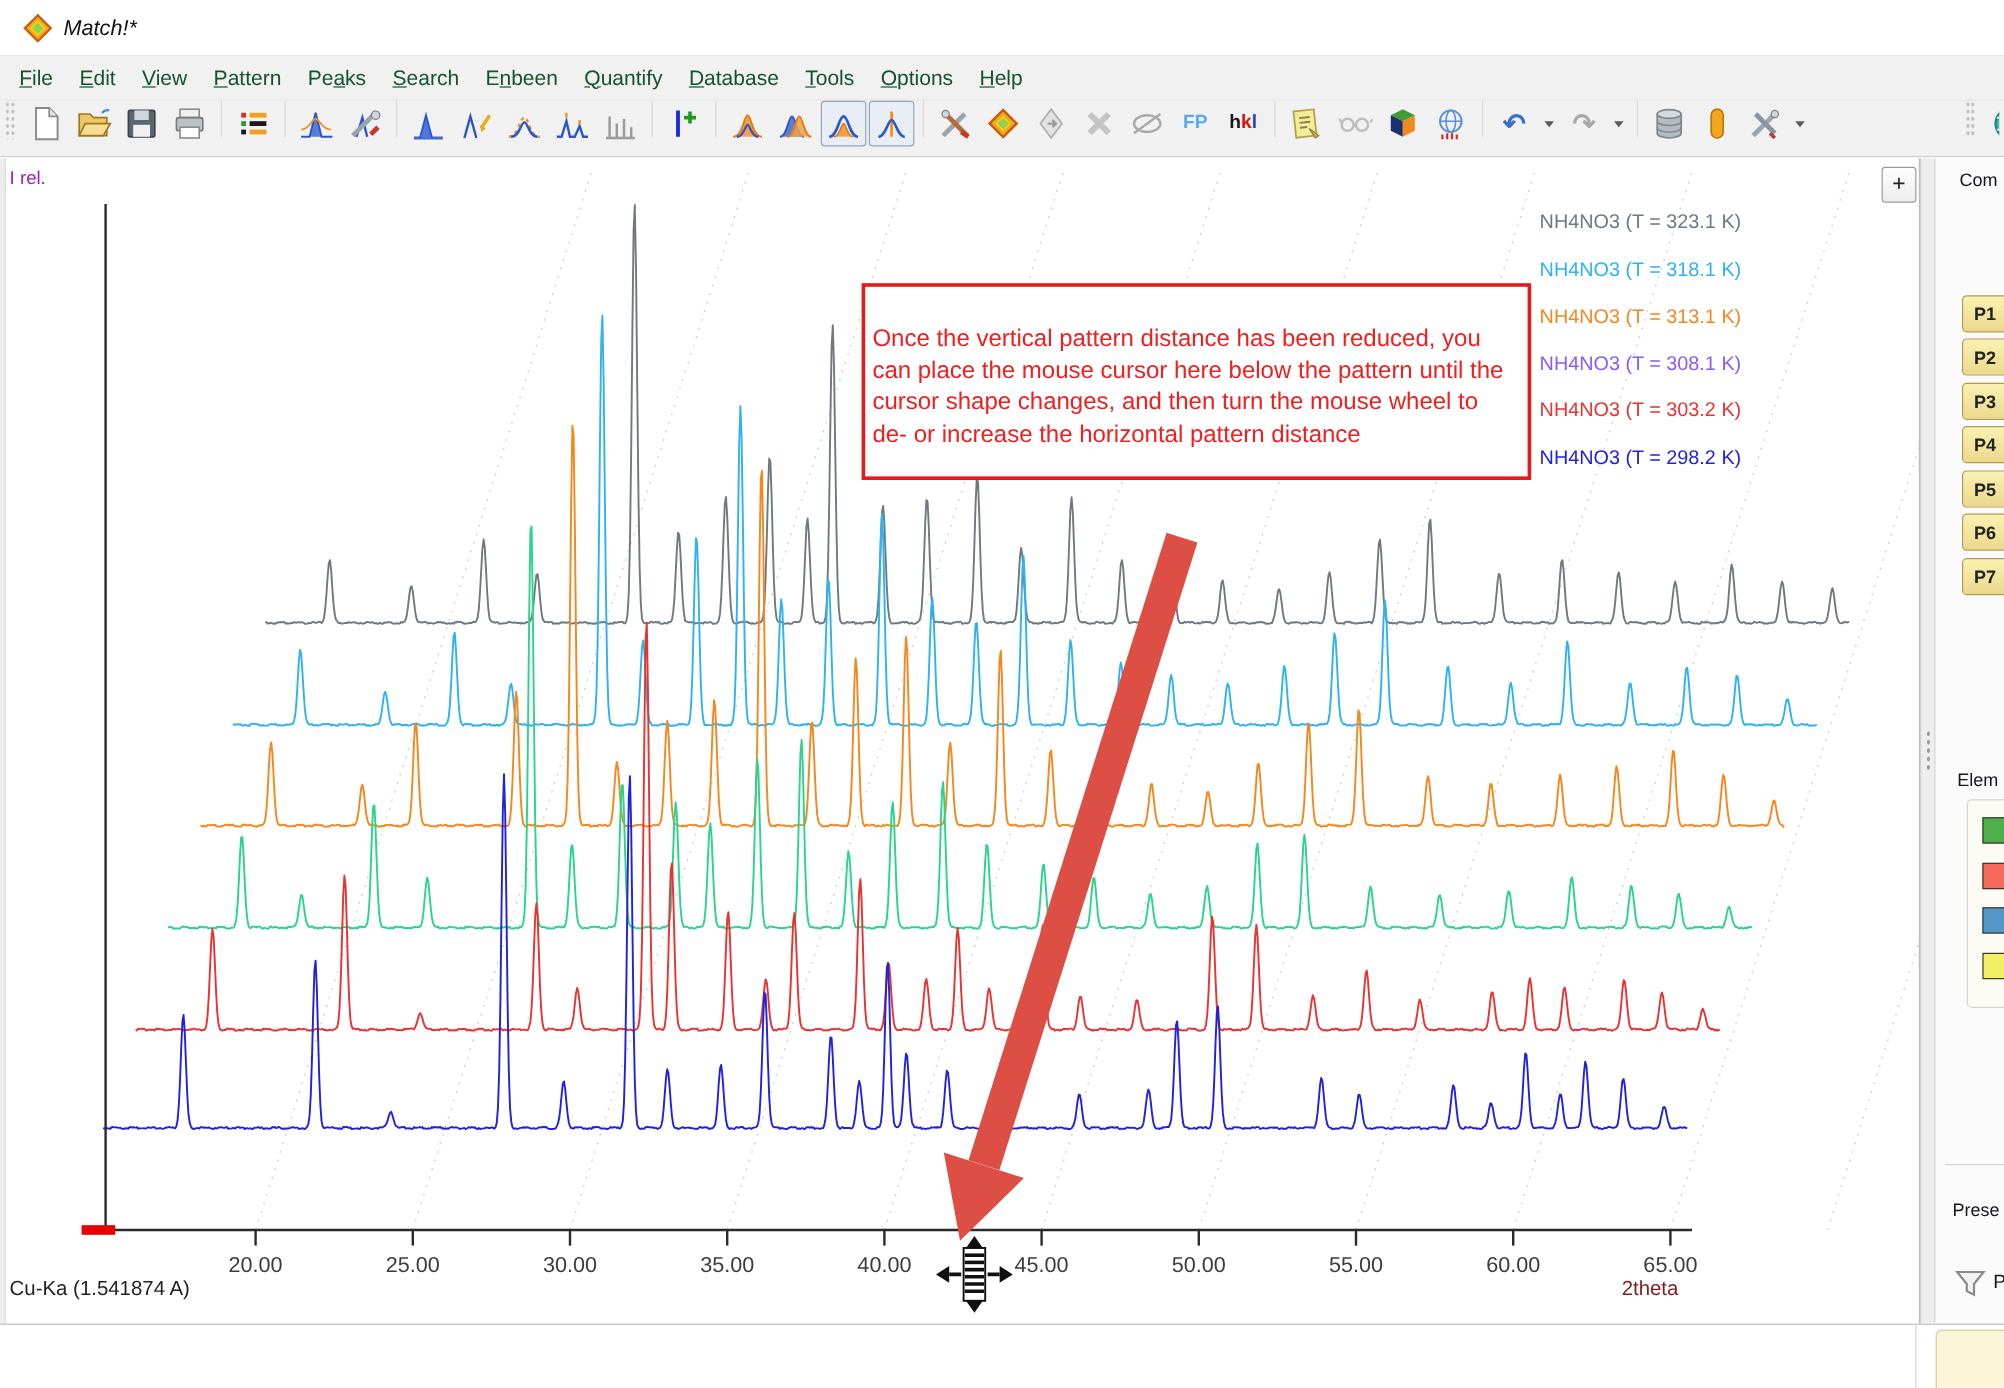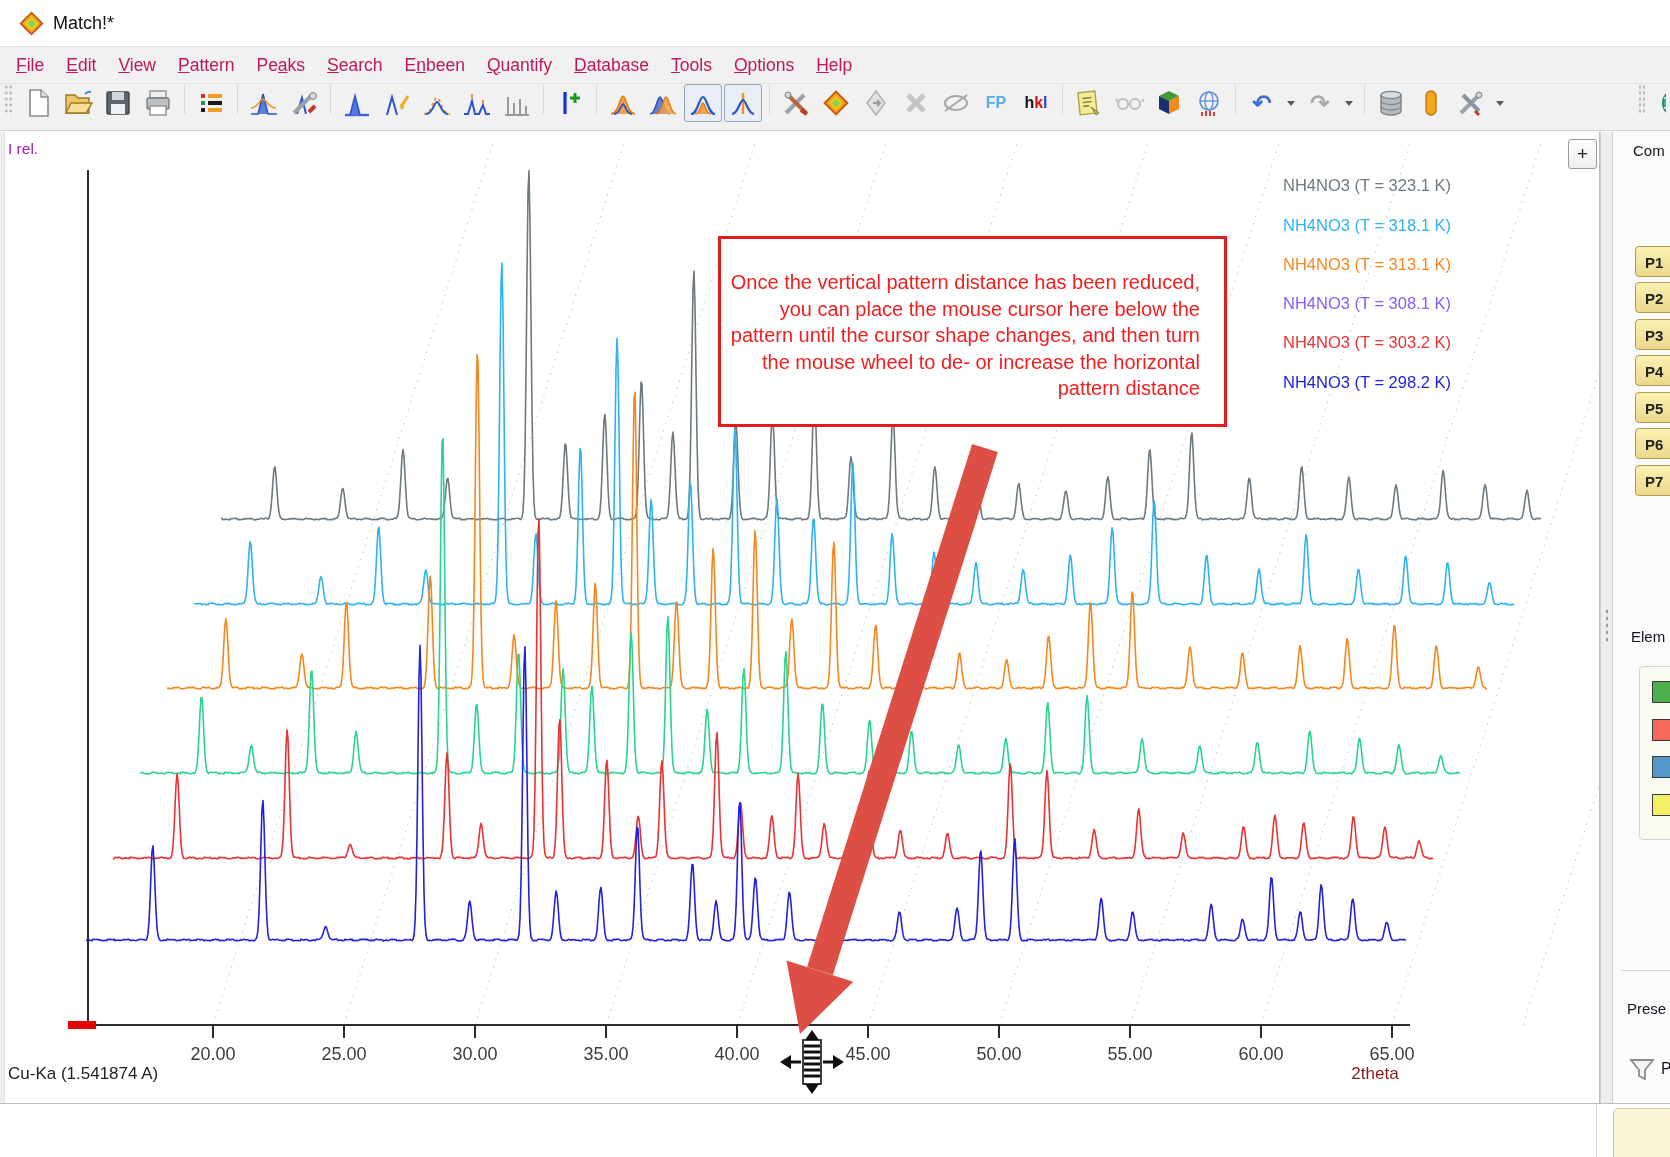--- a/index.html
+++ b/index.html
@@ -1,25 +1,25 @@
 <!DOCTYPE html>
 <html><head>
 <meta charset="utf-8">
 <style>
   html,body{margin:0;padding:0;width:1670px;height:1157px;overflow:hidden;
     font-family:"Liberation Sans",sans-serif;background:#fff;position:relative;}
   
   .titlebar{position:absolute;left:0;top:0;width:1670px;height:46px;background:#fff;
     border-bottom:1px solid #e4e4e4;display:flex;align-items:center;}
   .titlebar .appicon{margin-left:18px;width:27px;height:27px;}
-  .titlebar .ttl{margin-left:8px;font-size:18px;color:#111;}
+  .titlebar .ttl{margin-left:8px;font-size:18px;color:#111;font-style:italic;}
   
   .menubar{position:absolute;left:0;top:47px;width:1670px;height:37px;background:#f1f1f1;
     display:flex;align-items:center;padding-left:5px;border-bottom:1px solid #e3e3e3;box-sizing:border-box;}
-  .mitem{padding:0 11px;font-size:17.5px;color:#be185d;cursor:default;}
+  .mitem{padding:0 11px;font-size:17.5px;color:#14532d;cursor:default;}
   .mkey{text-decoration:underline;}
   
   .toolbar{position:absolute;left:0;top:84px;width:1670px;height:47px;background:#f1f1f1;
     border-bottom:1px solid #cfcfcf;display:flex;align-items:flex-start;padding:0 4px;box-sizing:border-box;gap:2px;}
   .grip{width:9px;height:32px;margin-right:4px;
     background:radial-gradient(#bdbdbd 1px,transparent 1.4px);background-size:4.5px 6px;}
   .tbtn{width:38px;height:38px;display:flex;align-items:center;justify-content:center;flex:0 0 auto;}
   .tbtn.pressed{border:1px solid #94a6ba;background:#e9eef6;border-radius:3px;box-sizing:border-box;}
   .tsep{width:1px;height:30px;background:#d8d8d8;margin:0 5px;flex:0 0 auto;}
   .tlabel{font-weight:bold;font-size:16px;}
@@ -36,22 +36,22 @@
   .chart-area{position:absolute;left:0;top:132px;width:1600px;height:971px;background:#fff;
     border-right:1px solid #bdbdbd;box-sizing:border-box;}
   .win-left-border{position:absolute;left:0;top:132px;width:4px;height:1025px;background:#ededed;border-right:1px solid #dedede;}
   #chart-svg{position:absolute;left:0;top:0;}
   .yrel{position:absolute;left:8px;top:8px;font-size:15.5px;color:#a21caf;}
   .zoombtn{position:absolute;left:1568px;top:7px;width:29px;height:30px;background:linear-gradient(#fefefe,#ededed);
     border:1px solid #9a9a9a;border-radius:3px;font-size:19px;color:#222;display:flex;align-items:center;justify-content:center;box-sizing:border-box;}
   .legend-entry{position:absolute;right:148px;font-size:16.5px;white-space:nowrap;}
   .axis-left-label{position:absolute;left:8px;top:932px;font-size:17px;color:#222;}
   .axis-right-label{position:absolute;left:1315px;top:932px;width:120px;text-align:center;font-size:17px;color:#7f1d1d;}
-  .callout{position:absolute;left:718px;top:104px;width:509px;border:3px solid #e31b1b;background:#fff;
-    padding:30px 24px 22px 6px;box-sizing:border-box;text-align:right;font-size:20px;line-height:26.5px;color:#ef1f1f;}
+  .callout{position:absolute;left:718px;top:104px;width:558px;border:3px solid #e31b1b;background:#fff;
+    padding:30px 12px 22px 6px;box-sizing:border-box;text-align:left;font-size:20px;line-height:26.5px;color:#ef1f1f;}
   
   .splitter{position:absolute;left:1600px;top:132px;width:13px;height:971px;background:#eeeeee;
     border-left:1px solid #cfcfcf;border-right:1px solid #cfcfcf;box-sizing:border-box;}
   .splitter .dots{position:absolute;left:4px;top:476px;width:4px;height:36px;
     background:radial-gradient(#9a9a9a 1px,transparent 1.3px);background-size:4px 7px;}
   .side-panel{position:absolute;left:1613px;top:132px;width:57px;height:971px;background:#fbfbfb;}
   .sp-label{position:absolute;font-size:15px;color:#14141e;white-space:nowrap;}
   .pbtn{position:absolute;left:22px;width:62px;height:31px;background:linear-gradient(#faf1b2,#ecd88c);
     border:1px solid #b09b4f;border-radius:4px;font-size:15px;font-weight:bold;color:#222;
     text-align:left;padding-left:9px;line-height:29px;box-sizing:border-box;}
@@ -432,21 +432,21 @@
 <div class="side-panel">
   <span class="sp-label" style="left:20px;top:10px">Com</span>
   <button class="pbtn" style="top:114px">P1</button>
   <button class="pbtn" style="top:150px">P2</button>
   <button class="pbtn" style="top:187px">P3</button>
   <button class="pbtn" style="top:223px">P4</button>
   <button class="pbtn" style="top:260px">P5</button>
   <button class="pbtn" style="top:296px">P6</button>
   <button class="pbtn" style="top:333px">P7</button>
 
-  <span class="sp-label" style="left:18px;top:496px">Elem</span>
+  <span class="sp-label" style="left:18px;top:510px">Elem</span>
   <div class="elem-box">
     <span class="elem-sq" style="top: 14px; background: rgb(77, 176, 74);"></span>
     <span class="elem-sq" style="top: 52px; background: rgb(244, 105, 92);"></span>
     <span class="elem-sq" style="top: 89px; background: rgb(85, 150, 200);"></span>
     <span class="elem-sq" style="top: 127px; background: rgb(242, 239, 103);"></span>
   </div>
 
   <div class="sp-divider"></div>
   <span class="sp-label" style="left:14px;top:868px">Prese</span>
 

